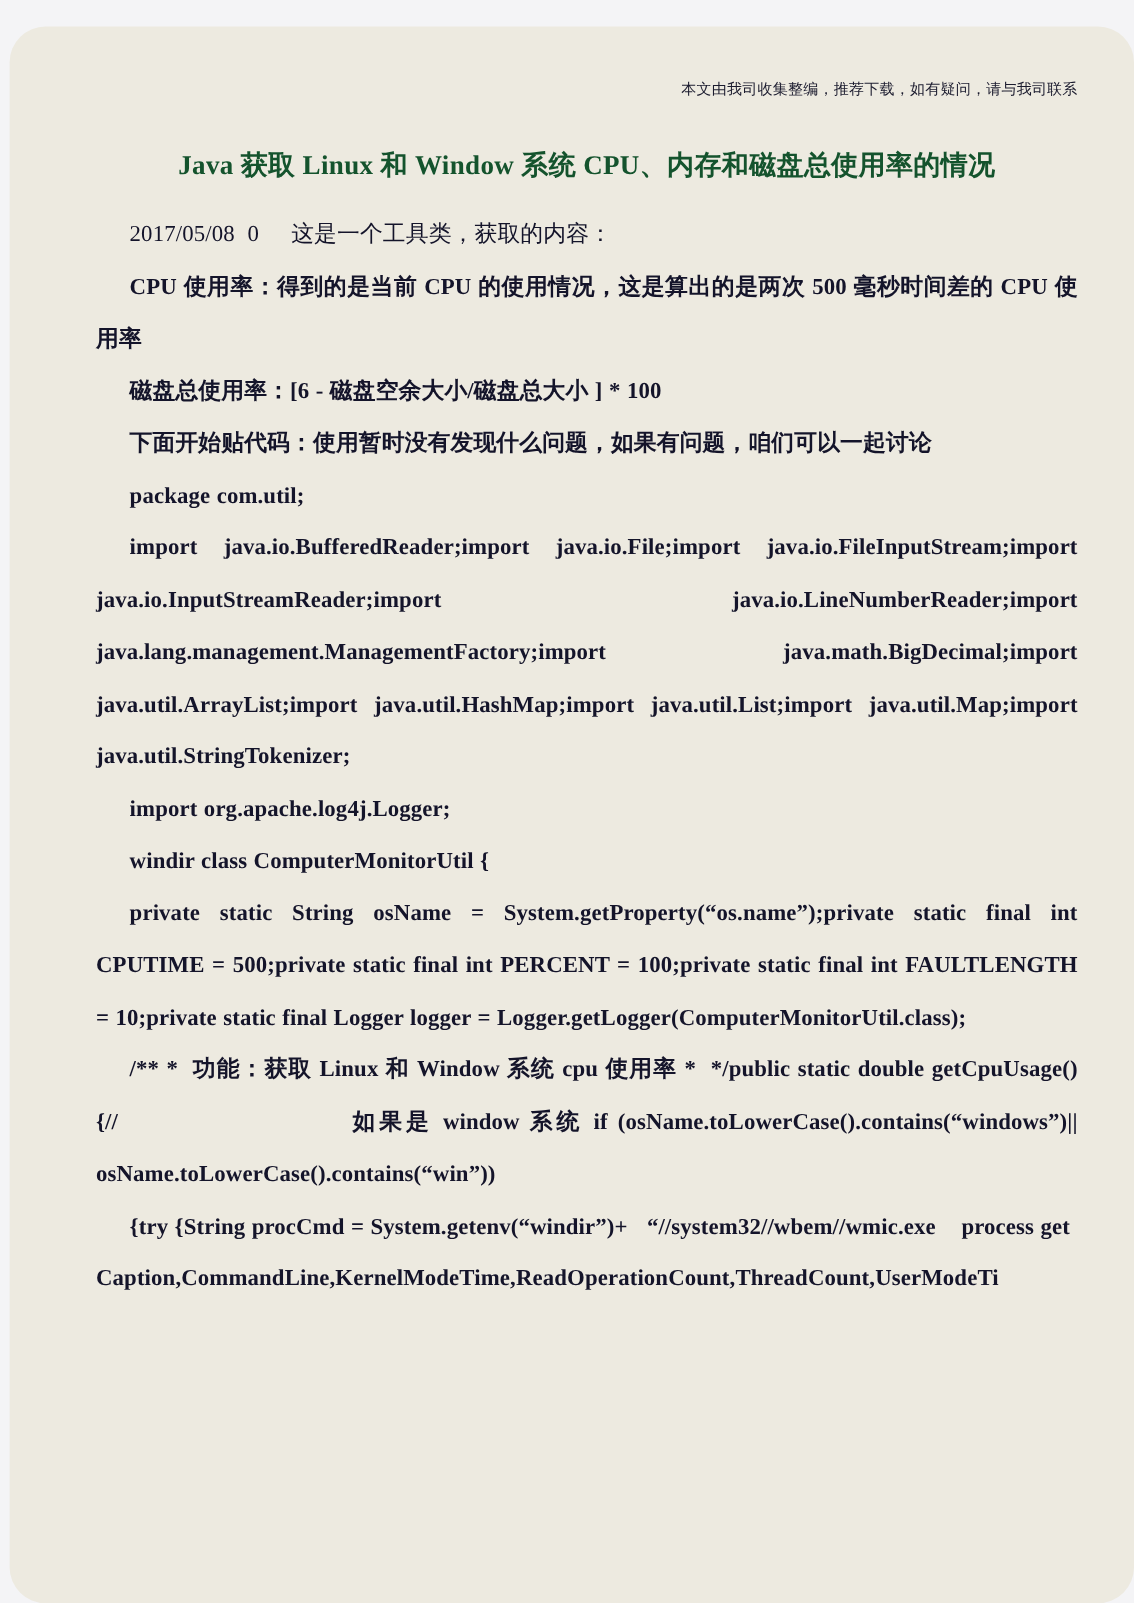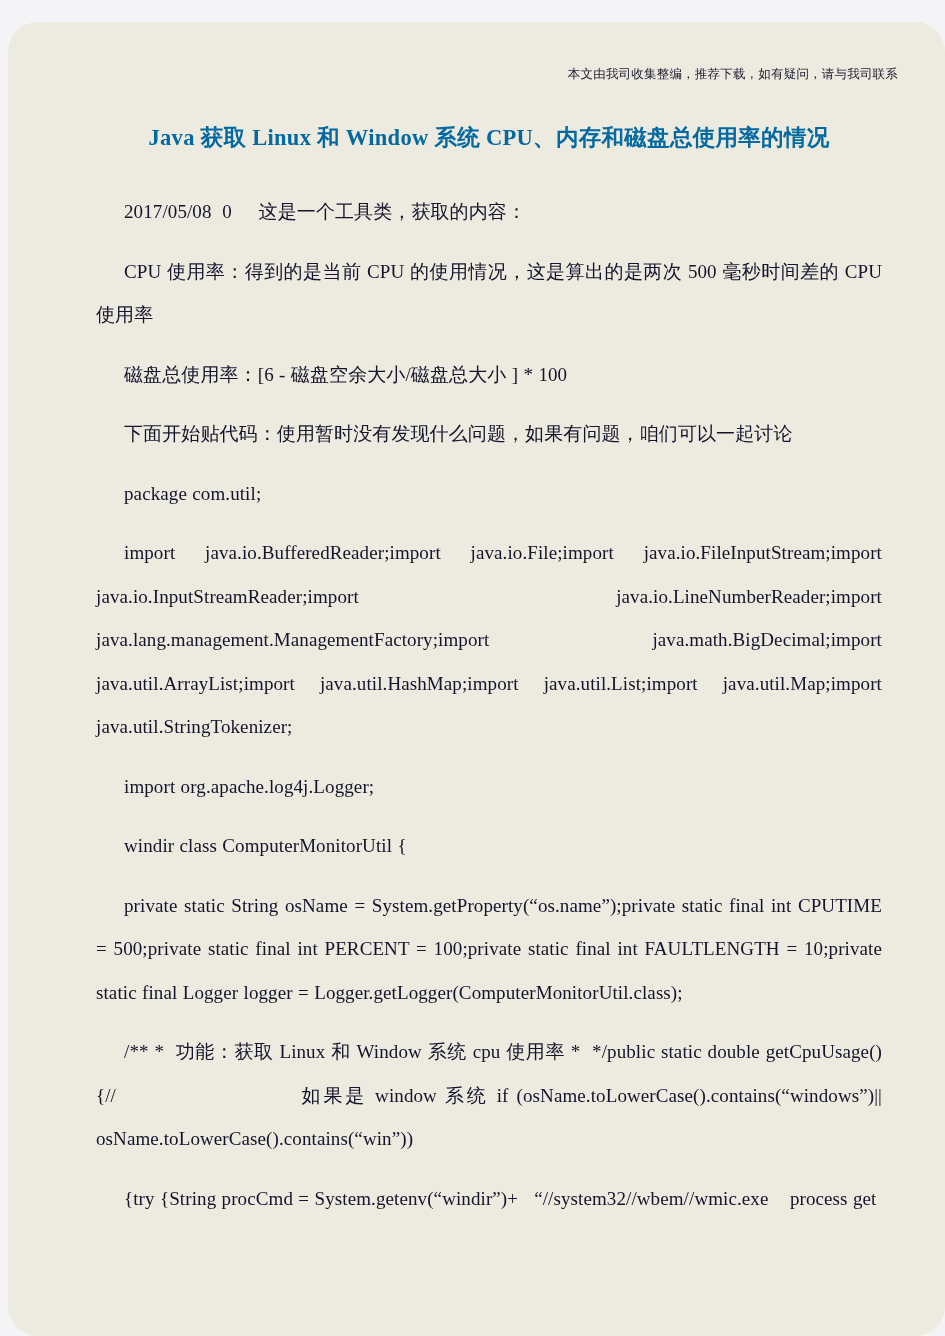--- a/index.html
+++ b/index.html
@@ -36,49 +36,50 @@
     font-family: "Liberation Serif", "DejaVu Serif", serif;
   }
   .doc-title {
     position: absolute;
     left: 36px;
     top: 100px;
     width: 890px;
     text-align: center;
     font-size: 22.5px;
     font-weight: bold;
-    color: #0369a1;
+    color: #14532d;
     letter-spacing: 0.3px;
     white-space: nowrap;
   }
   .body-block {
     position: absolute;
     left: 72px;
     top: 152px;
     width: 818px;
   }
   p.line {
-    margin: 16px;
+    margin: 0;
     font-size: 19px;
     line-height: 43.5px;
     color: #14142a;
     text-align: justify;
     text-justify: inter-word;
     letter-spacing: 0.1px;
     word-spacing: 0.5px;
     -webkit-hyphens: none;
     hyphens: none;
     white-space: pre-wrap;
   }
   p.indent {
     text-indent: 28px;
   }
   p.flow {
     text-align: justify;
     text-align-last: left;
+    font-weight: bold;
   }
 </style>
 </head>
 <body>
 
 <div class="page">
 
   <div class="header-note">本文由我司收集整编，推荐下载，如有疑问，请与我司联系</div>
 
   <div class="doc-title">Java 获取 Linux 和 Window 系统 CPU、内存和磁盘总使用率的情况</div>
@@ -102,15 +103,16 @@
 
 
     <p class="line indent flow">windir class ComputerMonitorUtil {</p>
 
     <p class="line indent flow">private static String osName = System.getProperty(“os.name”);private static final int CPUTIME = 500;private static final int PERCENT = 100;private static final int FAULTLENGTH = 10;private static final Logger logger = Logger.getLogger(ComputerMonitorUtil.class);</p>
 
     <p class="line indent flow">/** *  功能：获取 Linux 和 Window 系统 cpu 使用率 *  */public static double getCpuUsage()                                  {//                       如果是 window 系统 if (osName.toLowerCase().contains(“windows”)||       osName.toLowerCase().contains(“win”))</p>
 
     <p class="line indent flow">{try {String procCmd = System.getenv(“windir”)+   “//system32//wbem//wmic.exe    process get</p>
 
+    <p class="line flow">Caption,CommandLine,KernelModeTime,ReadOperationCount,ThreadCount,UserModeTi</p>
 
   </div>
 </div>
 
 </body></html>

